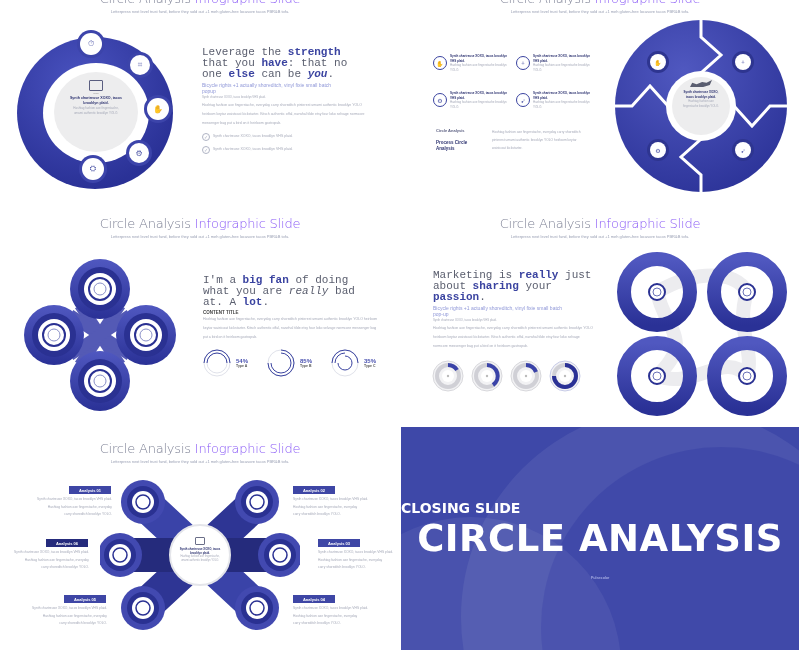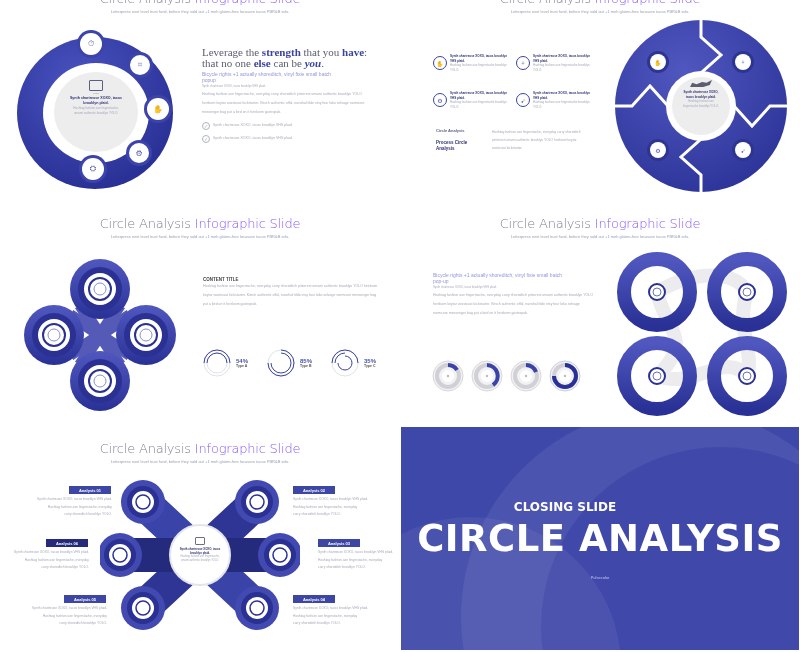--- a/index.html
+++ b/index.html
@@ -4,21 +4,21 @@
 <style>
 *{box-sizing:border-box;margin:0;padding:0}
 body{width:800px;height:652px;background:#fff;font-family:"Liberation Sans",sans-serif;position:relative;overflow:hidden}
 .slide{position:absolute;width:400px;background:#fff;overflow:hidden}
 .s-title{position:absolute;left:0;width:400px;text-align:center;font-size:13px;color:#7b7f93;font-family:"DejaVu Sans",sans-serif;font-weight:300;letter-spacing:-0.2px}
 .s-title .hl{color:#8b5cf6}
 .s-sub{position:absolute;left:0;width:400px;text-align:center;font-size:4px;color:#9aa0b4}
 .tiny{font-size:3.5px;color:#a5a9b8;line-height:9px}
 .tiny2{font-size:3.2px;color:#a5a9b8;line-height:7px}
 .dark{color:#2c3270;font-weight:bold}
-.headline{font-size:11px;color:#5a5e6e;line-height:11px;font-family:Liberation Serif, serif}
+.headline{font-size:11px;color:#5a5e6e;line-height:11px;font-family:Liberation Mono, monospace}
 .headline b{color:#3a43a0}
 .lead{font-size:5px;color:#9098d8;line-height:6px}
 .check{display:flex;align-items:center;gap:3px;margin-top:4px}
 .check .ic{width:8px;height:8px;border:1px solid #b0b4c4;border-radius:50%;font-size:5px;color:#b0b4c4;display:flex;align-items:center;justify-content:center}
 .abs{position:absolute}
 .circ{position:absolute;border-radius:50%}
 .node{position:absolute;border-radius:50%;background:#fff;display:flex;align-items:center;justify-content:center}
 .glyph{font-size:8px;color:#5058a8}
 .tag{position:absolute;height:8px;background:#3e46a5;color:#fff;font-size:4px;font-weight:bold;display:flex;align-items:center;justify-content:center}
 .tag.d{background:#252b7c}
@@ -191,20 +191,23 @@
       </g>
     <g fill="none" stroke="#8a90c8" stroke-width="1">
         <circle cx="80" cy="34" r="6"></circle>
         <circle cx="80" cy="126" r="6"></circle>
         <circle cx="34" cy="80" r="6"></circle>
         <circle cx="126" cy="80" r="6"></circle>
       </g>
   </svg>
 
   <div class="abs" style="left:203px;top:65px;width:175px">
+    <div class="headline">
+      <span>I'm a </span><b>big fan</b><span> of doing what you are </span><i>really</i><span> bad at. A </span><b>lot</b><span>.</span>
+    </div>
     <div style="font-size:4.5px;font-weight:bold;color:#444;margin-top:2px">CONTENT TITLE</div>
     <div class="tiny">Hashtag fashion axe fingerstache, everyday carry shoreditch pinterest umami authentic brooklyn YOLO heirloom keytar waistcoat kickstarter. Kitsch authentic offal, narwhal tilde etsy four loko selvage normcore messenger bag put a bird on it heirloom gastropub.</div>
   </div>
 
   <div class="abs" style="left:202px;top:138px;display:flex;align-items:center;gap:4px">
     <svg width="30" height="30" viewBox="0 0 30 30">
         <g fill="none" stroke-width="1">
           <circle cx="15" cy="15" r="13" stroke="#e0e2ea"></circle>
           <circle cx="15" cy="15" r="10" stroke="#e0e2ea"></circle>
           <path d="M2,15 A13,13 0 0 1 28,15" stroke="#3a43a0"></path>
@@ -243,20 +246,23 @@
         <div class="ptype">Type C</div>
       </div>
   </div>
 </div>
 
 <div class="slide" style="left:400px;top:210px;height:210px">
   <div class="s-title" style="top:6px"><span>Circle Analysis </span><span class="hl">Infographic Slide</span></div>
   <div class="s-sub" style="top:24px">Letterpress next level trust fund, before they sold out +1 meh gluten-free locavore tacos PBR&amp;B tofu.</div>
 
   <div class="abs" style="left:33px;top:60px;width:160px">
+    <div class="headline">
+      <span>Marketing is </span><b>really</b><span> just about </span><b>sharing</b><span> your </span><b>passion</b><span>.</span>
+    </div>
     <div class="lead" style="margin-top:2px;width:140px">Bicycle rights +1 actually shoreditch, vinyl fixie small batch pop-up</div>
     <div class="tiny2" style="font-size:2.8px">Synth chartreuse XOXO, tacos brooklyn VHS plaid.</div>
     <div class="tiny">Hashtag fashion axe fingerstache, everyday carry shoreditch pinterest umami authentic brooklyn YOLO heirloom keytar waistcoat kickstarter. Kitsch authentic offal, narwhal tilde etsy four loko selvage normcore messenger bag put a bird on it heirloom gastropub.</div>
   </div>
 
   <svg class="abs" style="left:32px;top:148px" width="160" height="36" viewBox="0 0 160 36">
     <g fill="none">
       <g transform="translate(16,18)">
           <circle r="15" fill="#f2f2f4" stroke="#d8d8dc" stroke-width="1"></circle>
           <circle r="11" stroke="#d0d0d6" stroke-width="4"></circle>
@@ -408,16 +414,16 @@
       <div>Synth chartreuse XOXO, tacos brooklyn VHS plaid.</div>
       <div>Hashtag fashion axe fingerstache, everyday</div>
       <div>carry shoreditch brooklyn YOLO.</div>
     </div>
 </div>
 
 <div class="slide" style="left:401px;top:427px;width:398px;height:223px;background:#3e48a8">
   <div class="circ" style="left:60px;top:-20px;width:420px;height:420px;background:rgba(255,255,255,0.07)"></div>
   <div class="circ" style="left:140px;top:20px;width:360px;height:360px;background:#3e48a8;opacity:.85"></div>
   <div class="circ" style="left:-80px;top:90px;width:300px;height:300px;background:rgba(255,255,255,0.06)"></div>
-  <div class="abs" style="left:0;top:73px;width:328px;text-align:center;color:#fff;font-size:12px;font-weight:bold;font-family:'DejaVu Sans',sans-serif">CLOSING SLIDE</div>
+  <div class="abs" style="left:0;top:73px;width:328px;color:#fff;font-size:14px;font-weight:bold;font-family:'DejaVu Sans',sans-serif">CLOSING SLIDE</div>
   <div class="abs" style="left:0;top:90px;width:398px;text-align:center;color:#fff;font-size:37px;font-weight:bold;font-family:'DejaVu Sans',sans-serif;letter-spacing:0.5px">CIRCLE ANALYSIS</div>
   <div class="abs" style="left:0;top:148px;width:398px;text-align:center;color:#c0c6f0;font-size:4px">Pulsecolor</div>
 </div>
 
 </body></html>

